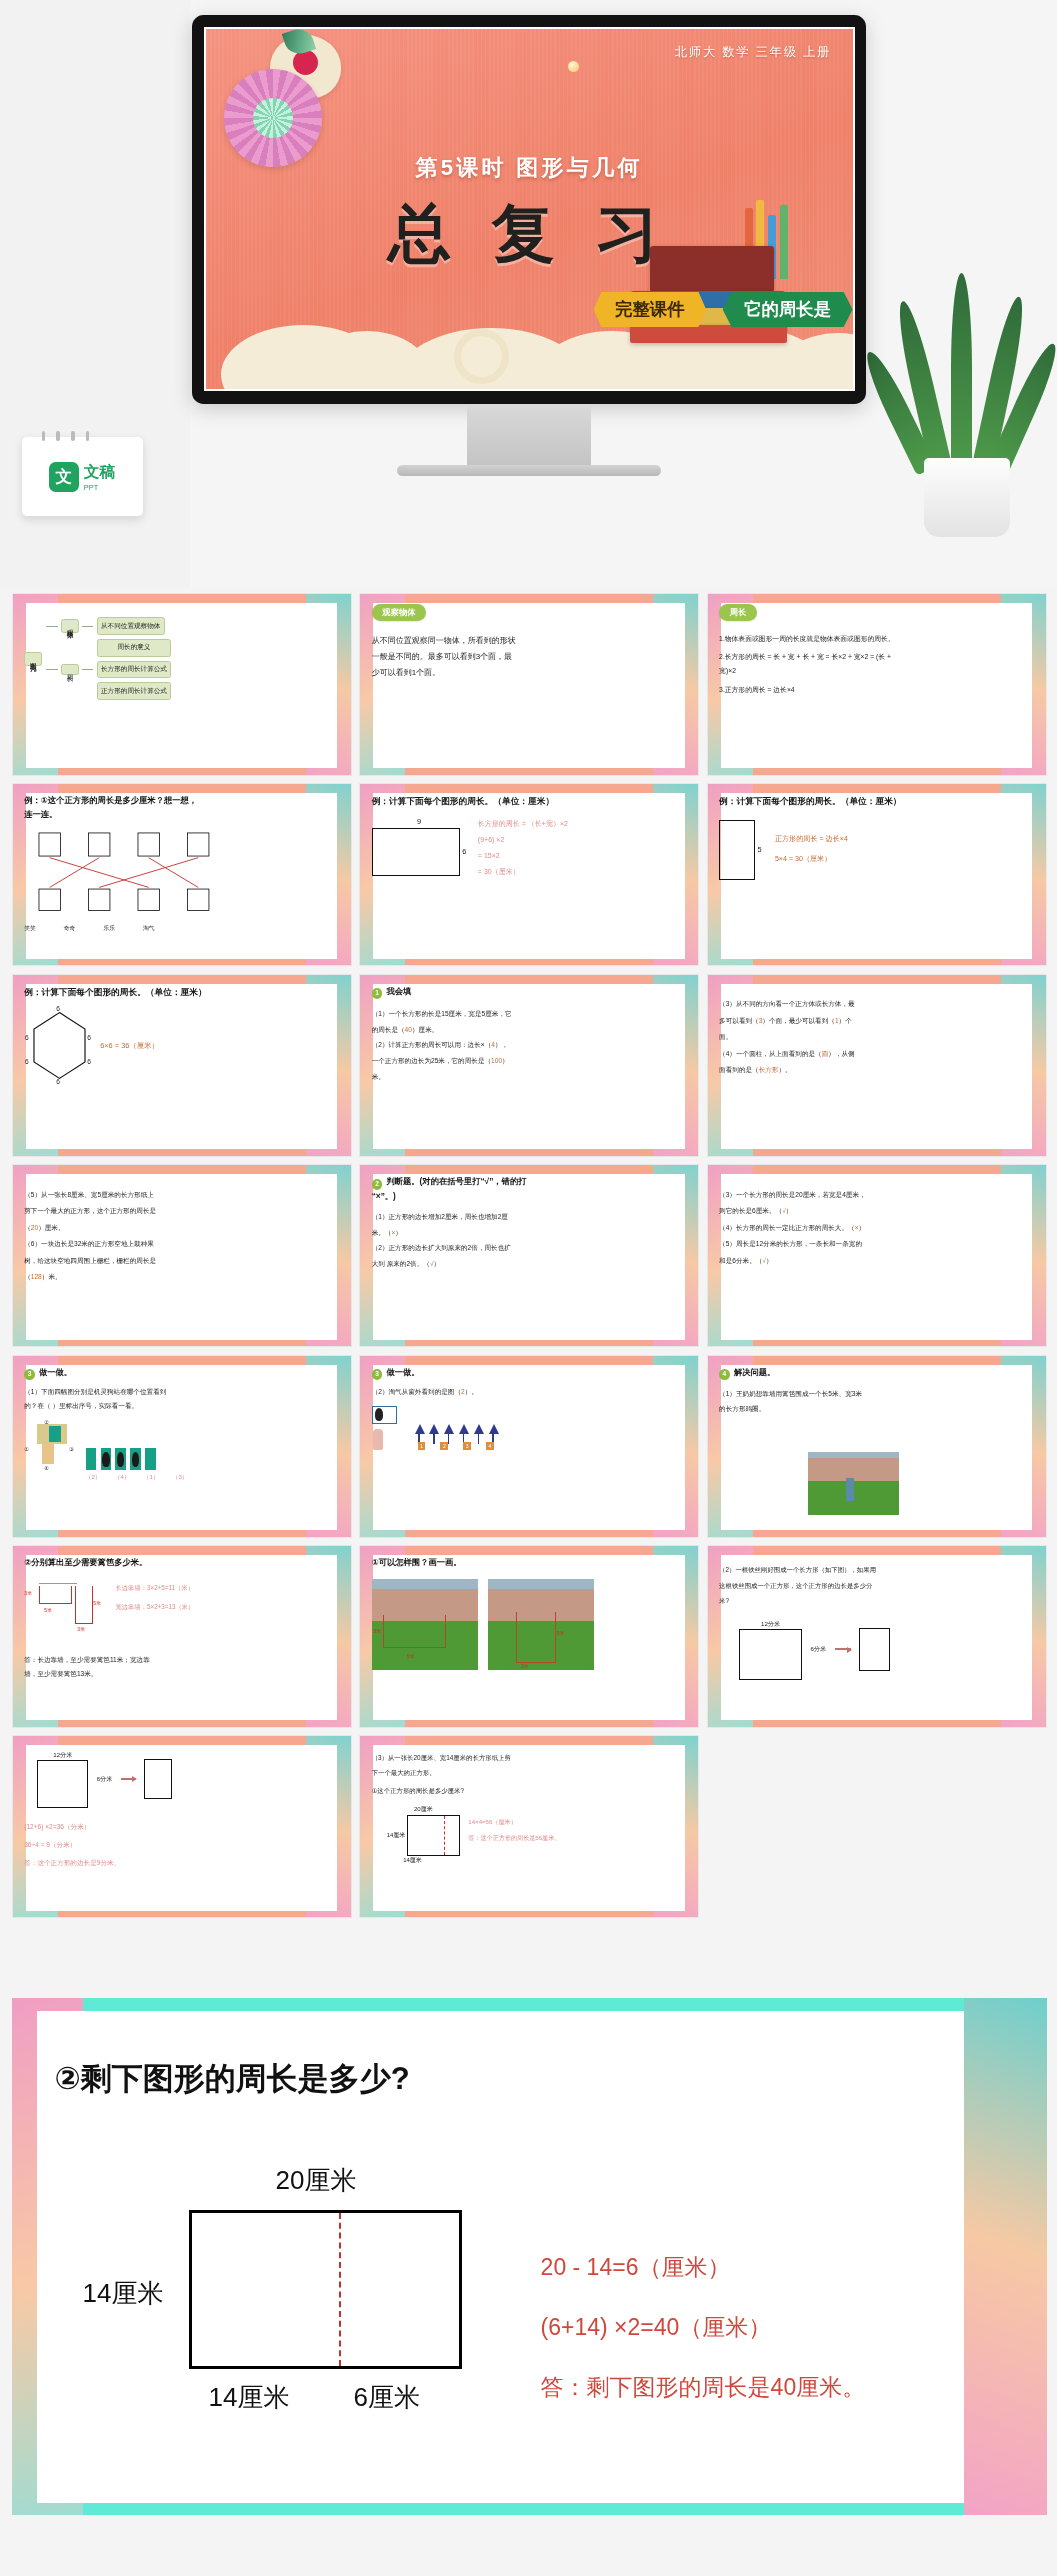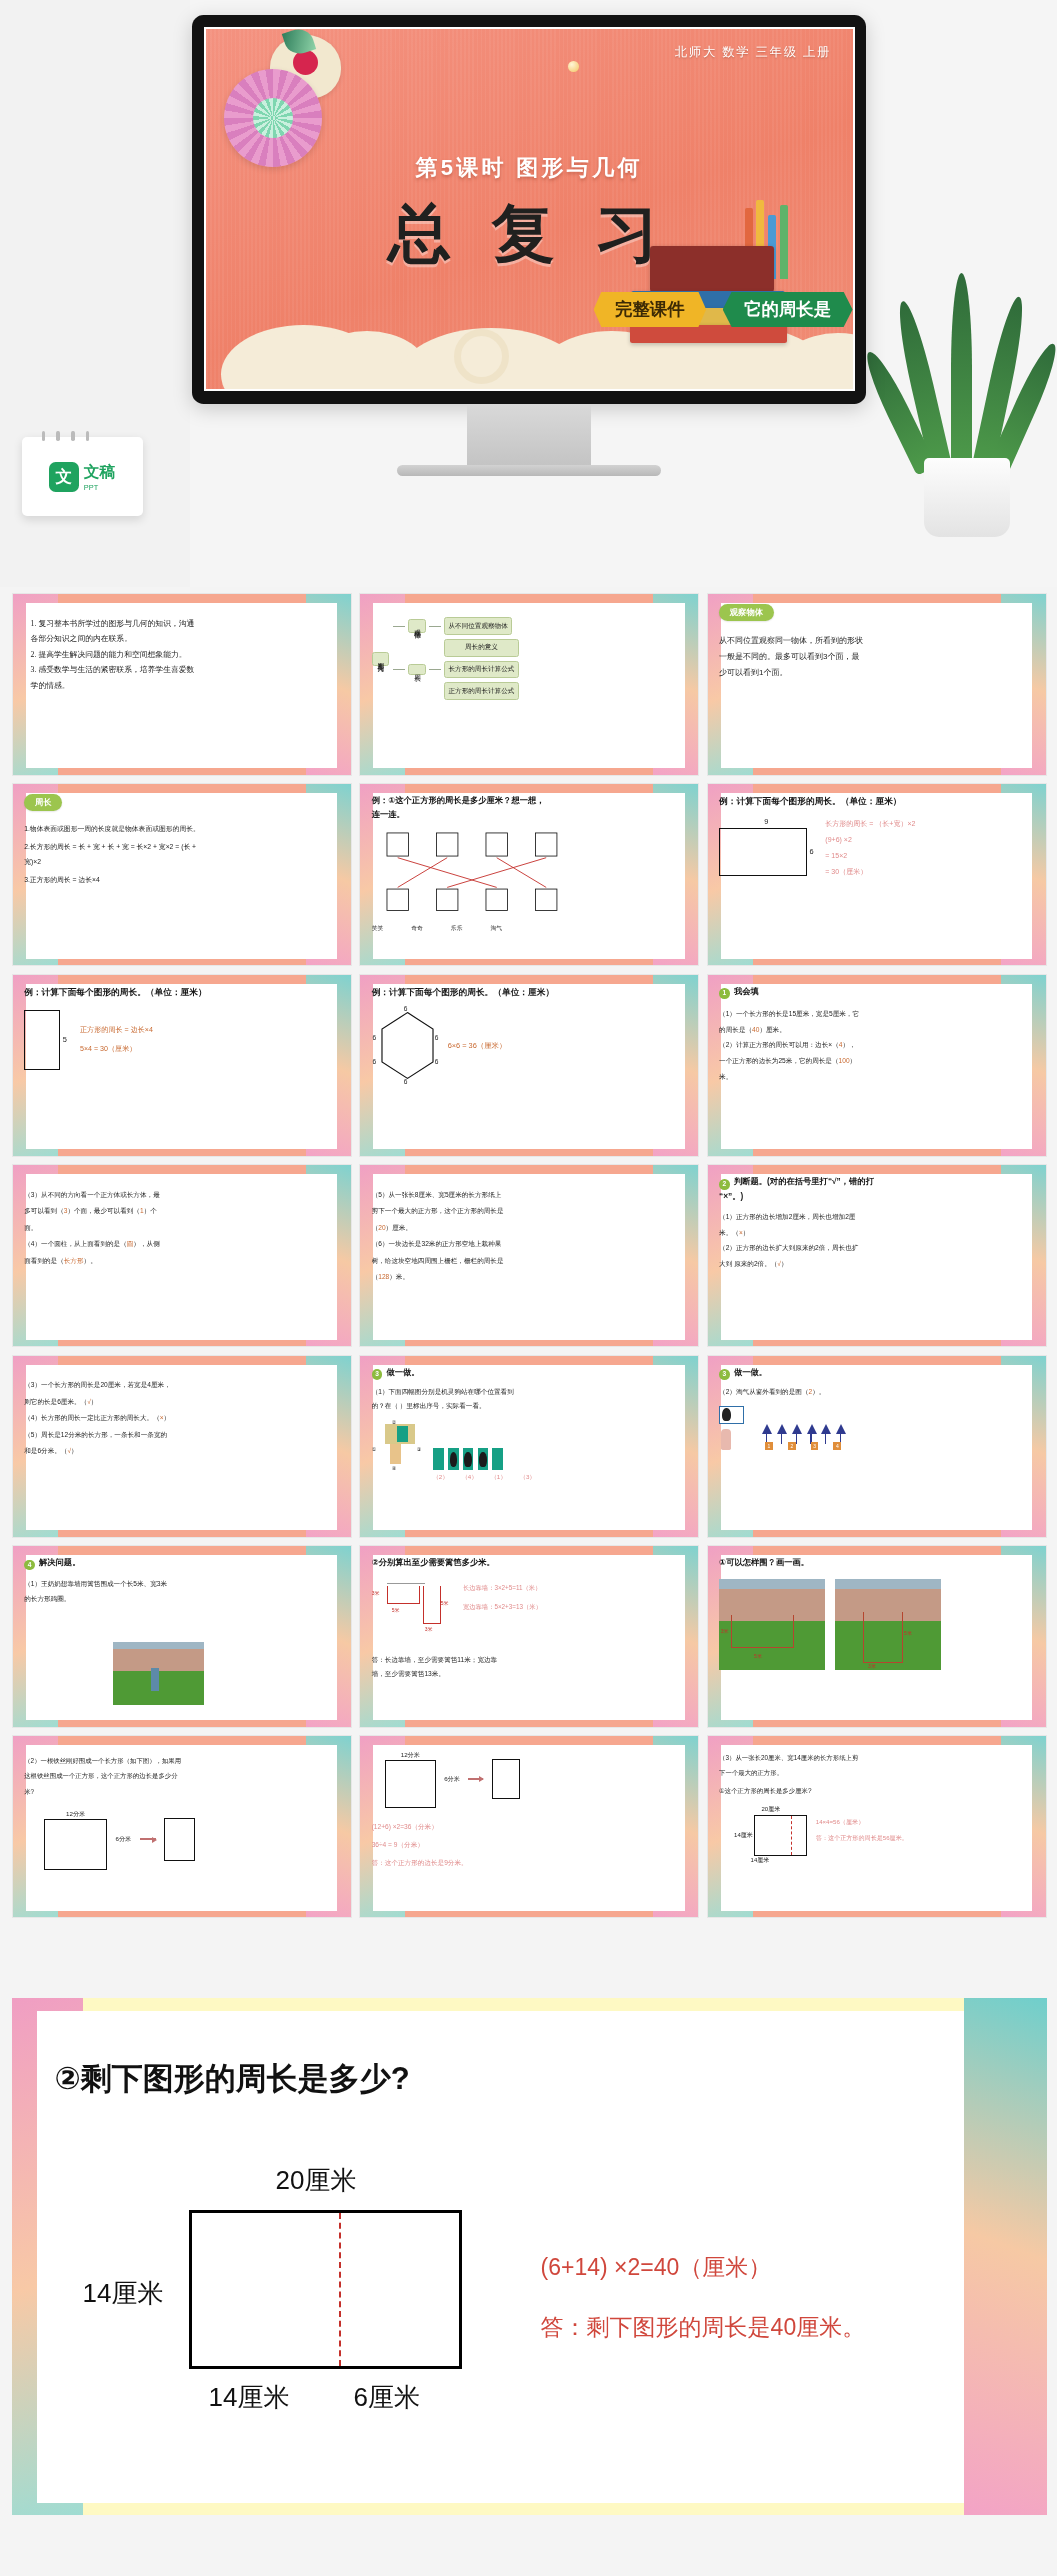--- a/index.html
+++ b/index.html
@@ -200,21 +200,21 @@
   .chair{ width:9px; }
   .chair i{ display:block; width:0;height:0;border-left:5px solid transparent;
             border-right:5px solid transparent;border-bottom:10.7px solid #2f3a8f; }
   .chair u{ display:block; width:1.3px;height:10.7px;background:#2f3a8f;margin:0 auto; }
   .pengbox{ width:10.7px;height:21.5px;background:#16a085; position:relative; }
   .peng{ position:absolute; left:1.7px; top:3.3px; width:7.4px;height:15px;background:#1b1b1b;border-radius:50% 50% 42% 42%; }
 
   
   .big{
     position:absolute; left:11.6px; top:1998px; width:1035px; height:517px;
-    background:#fef9c3; overflow:hidden;
+    background:#5eead4; overflow:hidden;
   }
   .big::before{ content:""; position:absolute; left:0;top:0;width:71px;height:100%;
     background:linear-gradient(165deg,#f09ec3,#f8c9a6 55%,#9fdcd2); }
   .big::after{ content:""; position:absolute; right:0;top:0;width:83px;height:100%;
     background:linear-gradient(200deg,#6fcfcc,#f6c9a4 48%,#f3a3c6); }
   .big-sheet{ position:absolute; left:25px; right:25px; top:13.2px; bottom:11.6px; background:#fff; }
   .big-q{ position:absolute; left:43px; top:60px; font-size:31px; font-weight:bold; color:#111; }
   .big-fig{ position:absolute; left:177px; top:212px; width:273px; height:159px;
     border:3.3px solid #000; }
   .big-dash{ position:absolute; left:147px; top:0; bottom:0; border-left:2.9px dashed #c4302b; }
@@ -289,31 +289,20 @@
     <div class="logo-mark">文</div>
     <div>
       <div class="logo-txt">文稿</div>
       <div class="logo-sub">PPT</div>
     </div>
   </div>
 </div>
 
 <div class="grid">
 
-  <div class="thumb">
-    <div class="frame"></div>
-      <div class="sheet"></div>
-    <div class="pad serif" style="top:21.5px;left:18px;right:16.5px">
-      <div>1. 复习整本书所学过的图形与几何的知识，沟通</div>
-      <div>各部分知识之间的内在联系。</div>
-      <div>2. 提高学生解决问题的能力和空间想象能力。</div>
-      <div>3. 感受数学与生活的紧密联系，培养学生喜爱数</div>
-      <div>学的情感。</div>
-    </div>
-  </div>
 
   <div class="thumb">
     <div class="frame"></div>
       <div class="sheet"></div>
     <div class="pad">
       <div class="map">
         <div class="mbox v">图形与几何</div>
         <div class="mcol">
           <div style="display:flex;align-items:center;gap:3.3px">
             <div class="mline"></div>
@@ -775,17 +764,18 @@
 
   <div class="lbl" style="left:264px;top:165px">20厘米</div>
   <div class="lbl" style="left:71px;top:278px">14厘米</div>
   <div class="big-fig">
     <div class="big-dash"></div>
   </div>
   <div class="lbl" style="left:197px;top:382px">14厘米</div>
   <div class="lbl" style="left:342px;top:382px">6厘米</div>
 
   <div class="big-calc">
+    <div>20 - 14=6（厘米）</div>
     <div>(6+14) ×2=40（厘米）</div>
     <div>答：剩下图形的周长是40厘米。</div>
   </div>
 </div>
 
 
 </body></html>

